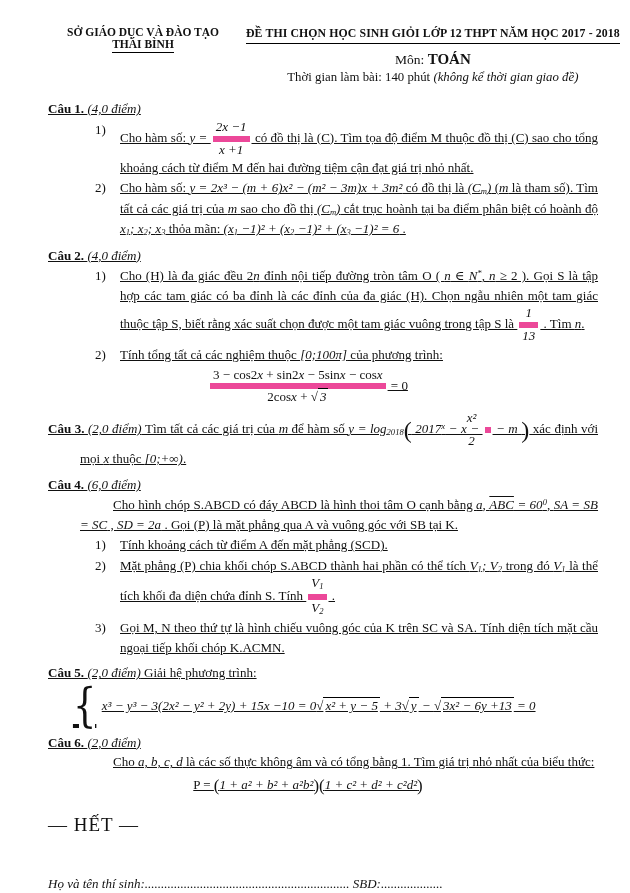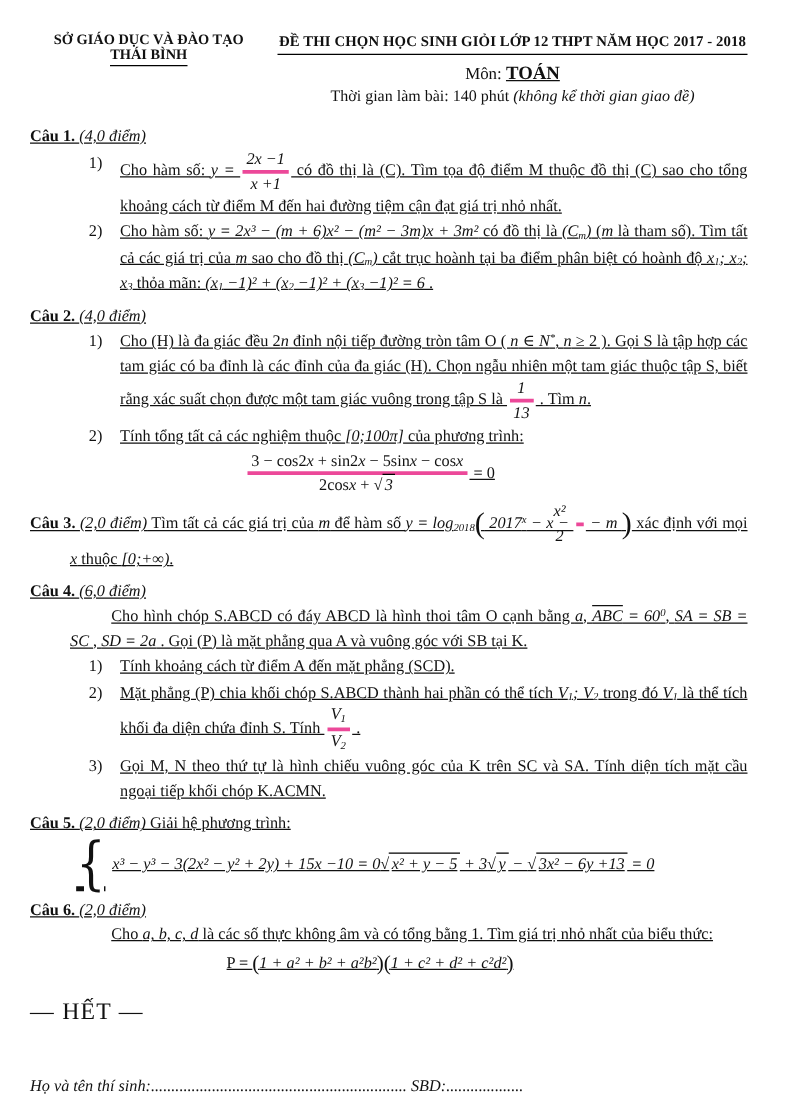--- a/index.html
+++ b/index.html
@@ -1,45 +1,45 @@
 <!DOCTYPE html>
 <html><head>
 <meta charset="utf-8">
 <style>
   * { margin:0; padding:0; box-sizing:border-box; }
   html,body { background:#888; }
   .page {
     width:630px; height:893px; margin:0 auto; background:#ffffff;
     font-family:"Liberation Serif","DejaVu Serif",serif;
-    font-size:13px; color:#111; padding:26px 32px 20px 24px; overflow:hidden;
+    font-size:13px; color:#111; padding:26px 32px 20px 48px; overflow:hidden;
   }
   
   .header { display:flex; align-items:flex-start; }
   .dept { width:190px; text-align:center; flex:none; }
   .dept .l1 { font-weight:bold; font-size:11.5px; white-space:nowrap; }
   .dept .l2 { font-weight:bold; font-size:11.5px; }
   .dept .rule { width:62px; border-bottom:1.6px solid #000; margin:2px auto 0 auto; }
   .titleblock { flex:1; margin-left:8px; text-align:center; }
   .extitle { font-weight:bold; font-size:11.8px; border-bottom:1.2px solid #000;
              padding-bottom:2px; white-space:nowrap; letter-spacing:0.1px; }
   .subject { margin-top:7px; font-size:13.5px; }
-  .subject .sname { font-weight:bold; font-size:15px;text-decoration:underline; }
+  .subject .sname { font-weight:bold; font-size:15px; }
   .timeline { margin-top:2px; font-size:12.8px; }
   
   .t  { font-style:normal; }
   .m  { font-style:italic; }
   .b  { font-weight:bold; }
   .i  { font-style:italic; }
   .ov { font-style:italic; text-decoration:overline; }
   .sb { font-style:italic; font-size:0.66em; vertical-align:-0.28em; }
   .sp { font-style:italic; font-size:0.66em; vertical-align:0.45em; }
   .bp  { font-size:1.85em; font-weight:300; vertical-align:middle; line-height:0; font-style:normal; }
   .bp2 { font-size:1.3em; font-weight:300; vertical-align:-0.1em; line-height:0; font-style:normal; }
   .frac { display:inline-block; vertical-align:middle; text-align:center; margin:0 2px; line-height:1.15; }
-  .frac .fn { display:block; border-bottom:3px solid #ec4899; padding:0 3px 1px 3px; }
+  .frac .fn { display:block; border-bottom:6px solid #ec4899; padding:0 3px 1px 3px; }
   .frac .fd { display:block; padding:1px 3px 0 3px; }
   .sqrt { white-space:nowrap; }
   .sqrt .sg { font-style:normal; }
   .sqrt .sr { border-top:1px solid #000; padding:0 2px; font-style:italic; }
   
   .bodytxt { margin-top:14px; line-height:1.52; }
   .q { margin-top:6px;text-decoration:underline; }
   .qhead { }
   .item { position:relative; padding-left:72px; text-align:justify; margin-top:1px; }
   .item .inum { position:absolute; left:47px; top:0; }

